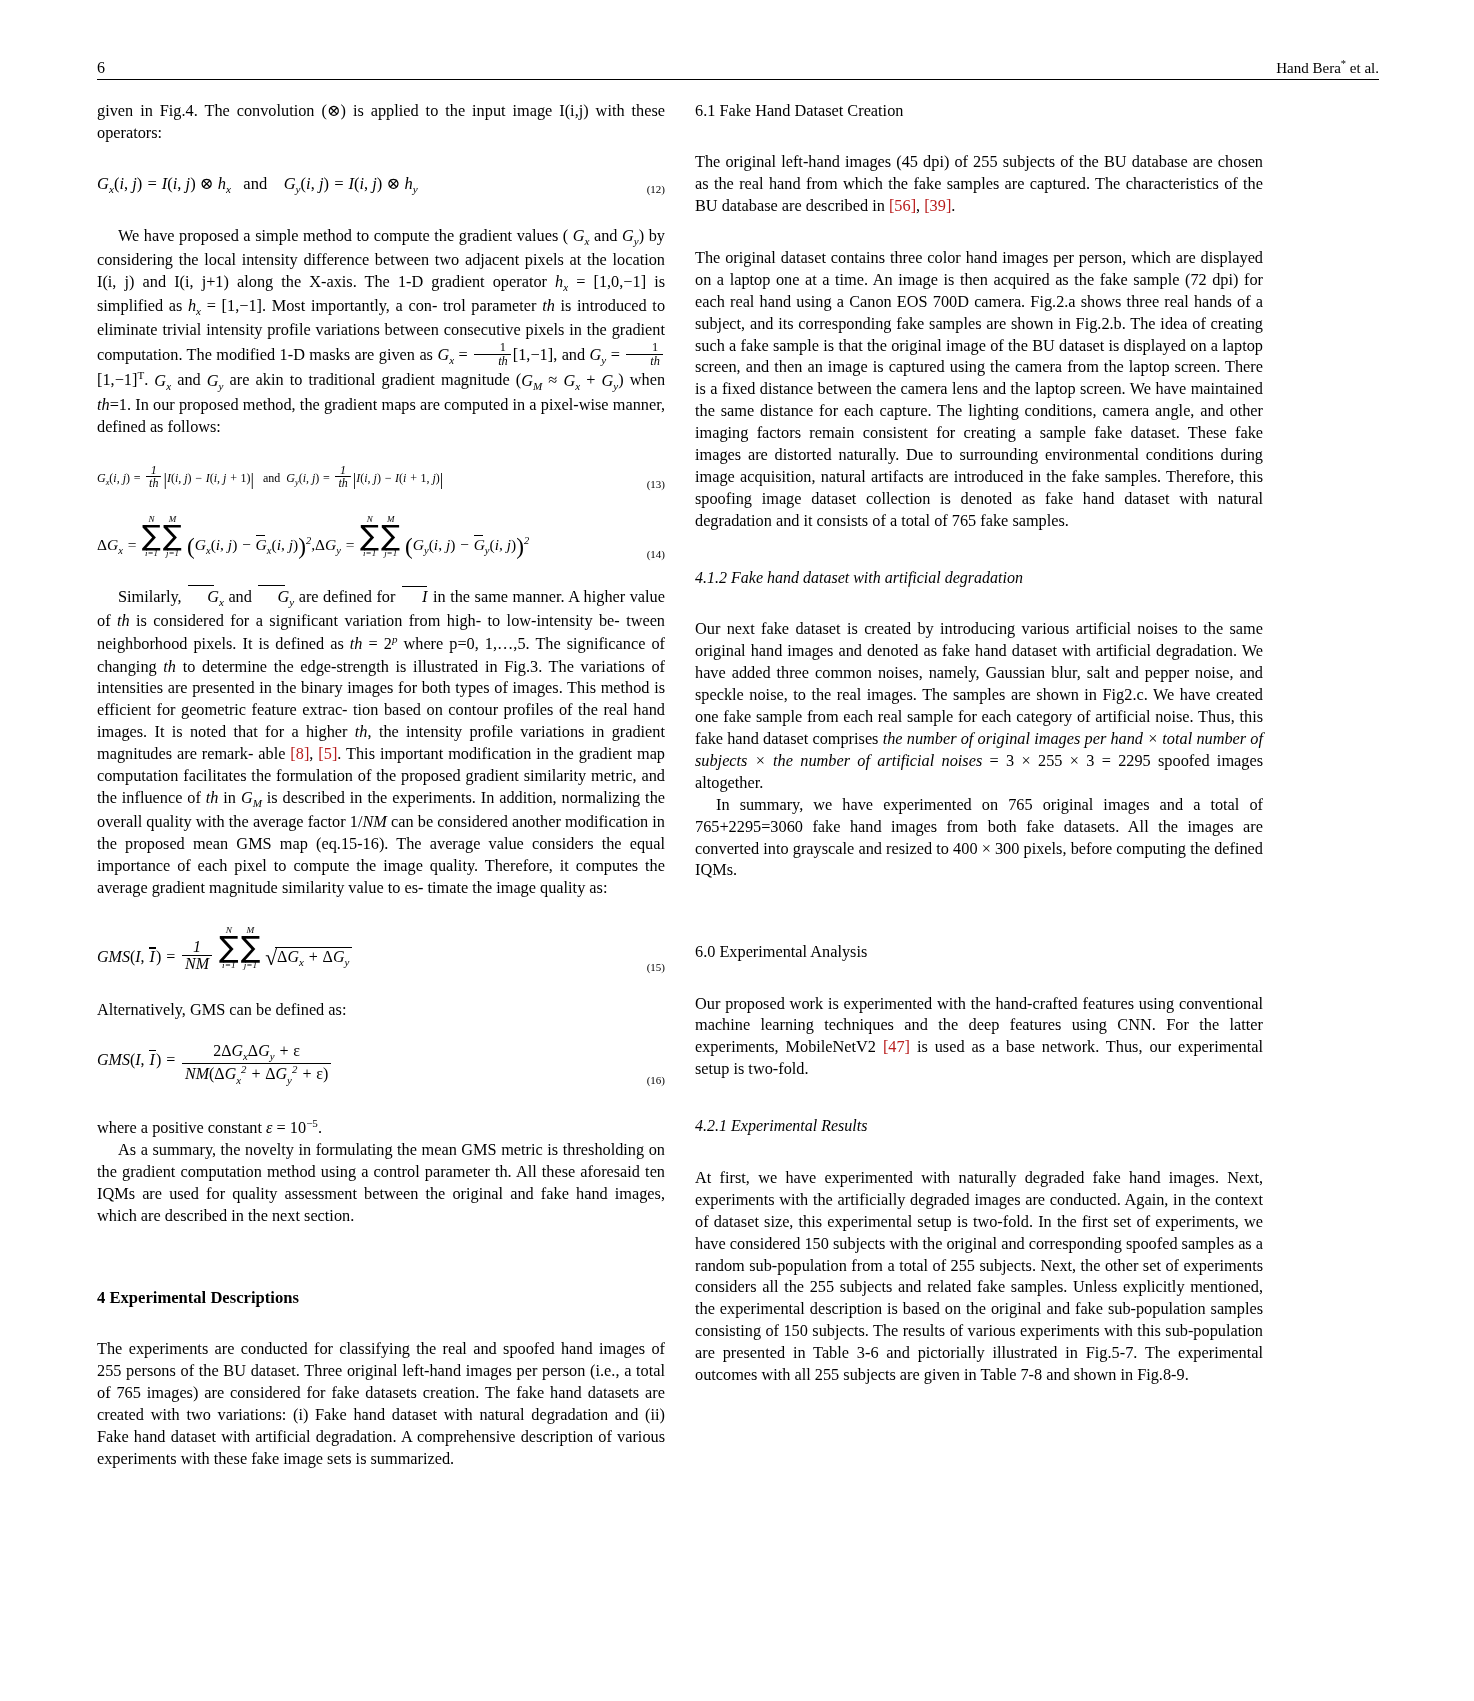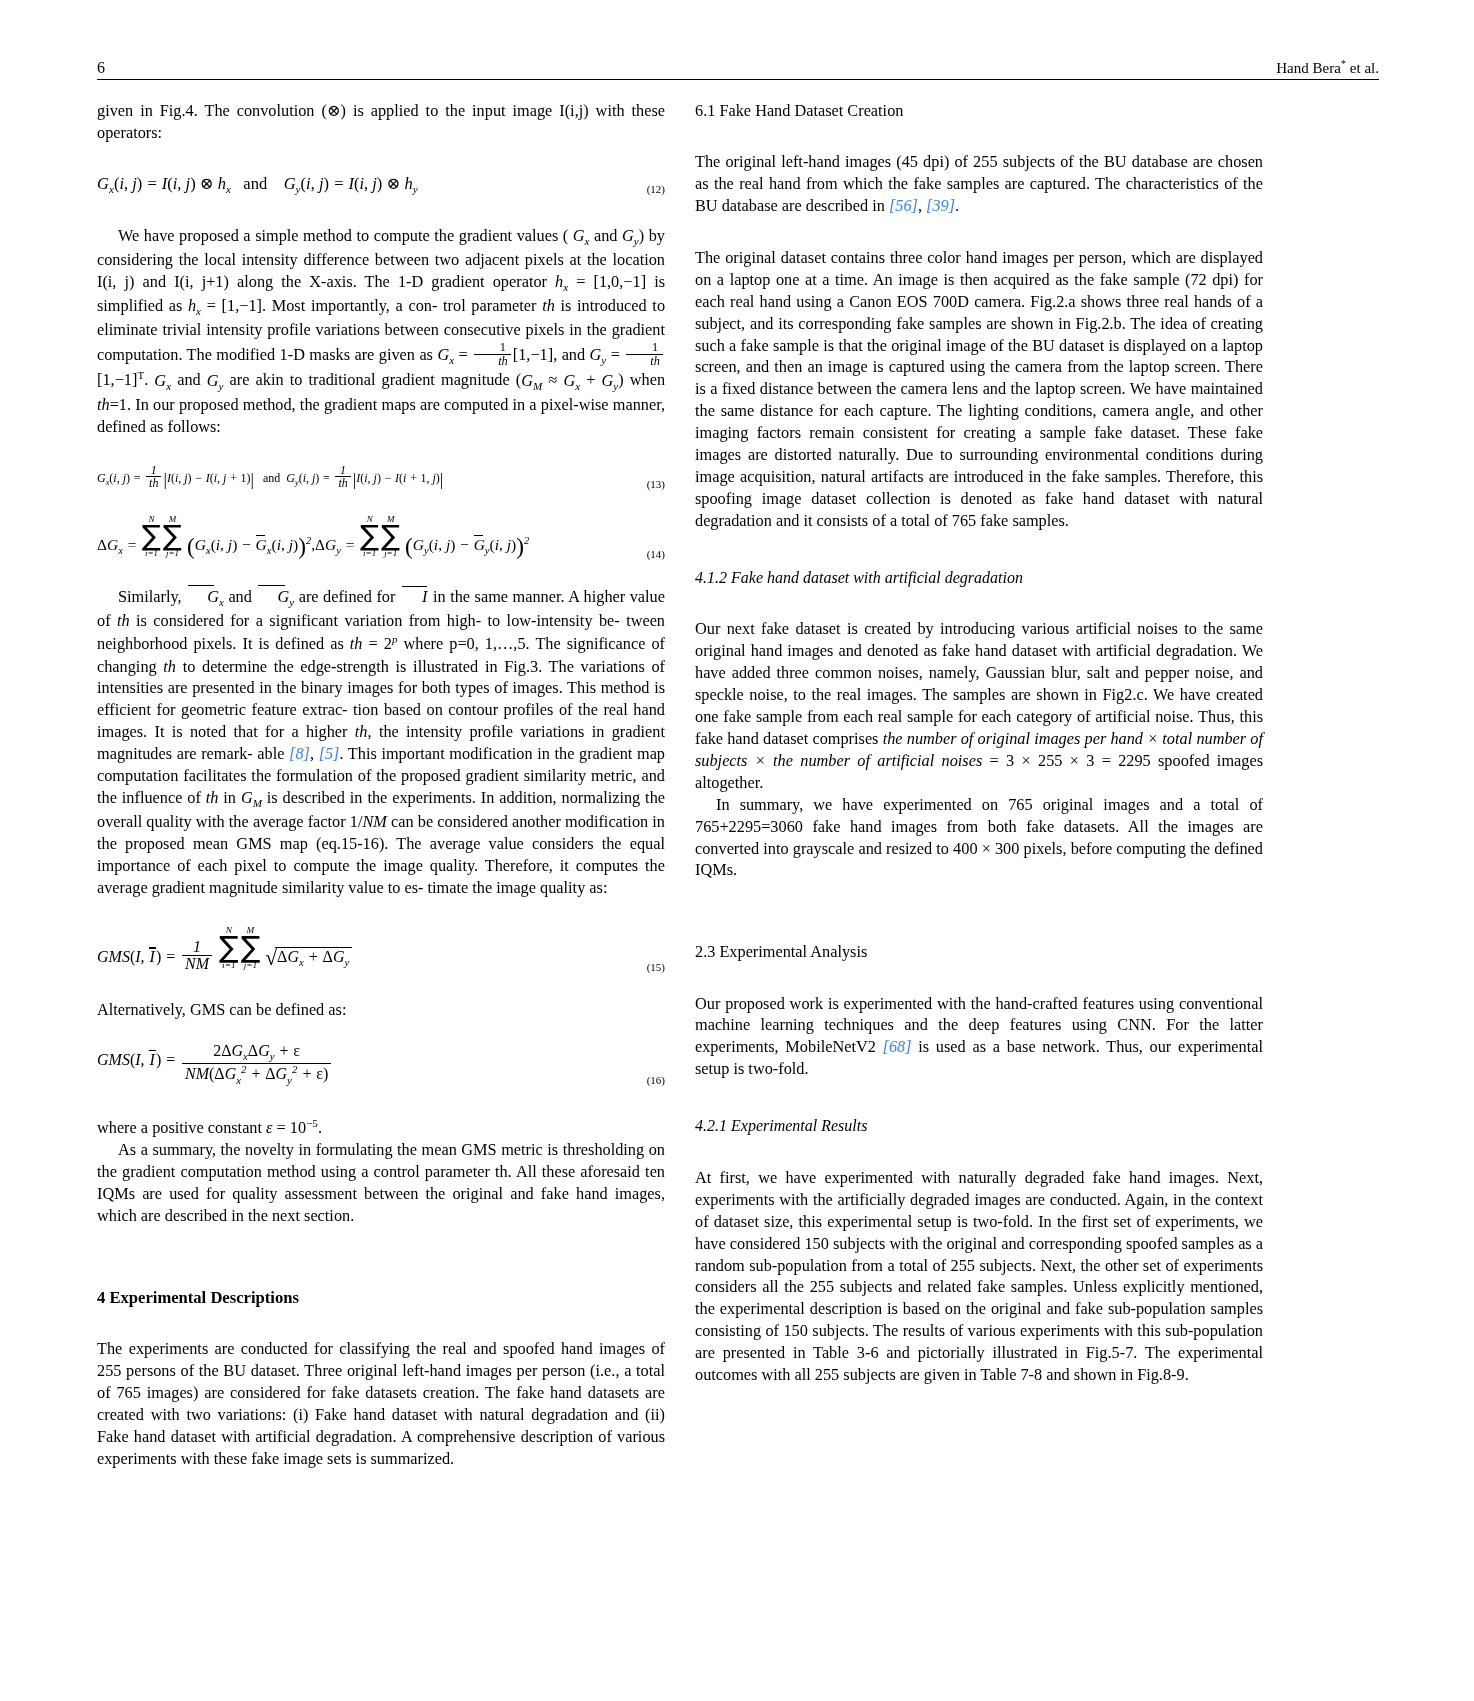--- a/index.html
+++ b/index.html
@@ -59,21 +59,21 @@
     font-size: 16.3px;
     line-height: 1.345;
     text-align: justify;
     text-justify: inter-word;
     hyphens: none;
   }
   .para + .para { margin-top: 0; }
   .indent { text-indent: 21px; }
   .gap-m { margin-top: 20px; }
 
-  .cite { color: #3b82f6; font-style: italic; }
+  .cite { color: #b91c1c; }
   i, .it { font-style: italic; }
 
   
   h2.sec {
     margin: 0;
     font-size: 16.6px;
     font-weight: bold;
     line-height: 1.3;
   }
   h3.subsec {
@@ -303,24 +303,24 @@
     <p class="para" style="margin-top:30px;">The original dataset contains three color hand images per person, which are displayed on a laptop one at a time. An image is then acquired as the fake sample (72 dpi) for each real hand using a Canon EOS 700D camera. Fig.2.a shows three real hands of a subject, and its corresponding fake samples are shown in Fig.2.b. The idea of creating such a fake sample is that the original image of the BU dataset is displayed on a laptop screen, and then an image is captured using the camera from the laptop screen. There is a fixed distance between the camera lens and the laptop screen. We have maintained the same distance for each capture. The lighting conditions, camera angle, and other imaging factors remain consistent for creating a sample fake dataset. These fake images are distorted naturally. Due to surrounding environmental conditions during image acquisition, natural artifacts are introduced in the fake samples. Therefore, this spoofing image dataset collection is denoted as fake hand dataset with natural degradation and it consists of a total of 765 fake samples.</p>
 
     <h4 class="subsubsec" style="margin-top:36px;">4.1.2 Fake hand dataset with artificial degradation</h4>
 
     <p class="para" style="margin-top:30px;">
       <span>Our next fake dataset is created by introducing various artificial noises to the same original hand images and denoted as fake hand dataset with artificial degradation. We have added three common noises, namely, Gaussian blur, salt and pepper noise, and speckle noise, to the real images. The samples are shown in Fig2.c. We have created one fake sample from each real sample for each category of artificial noise. Thus, this fake hand dataset comprises </span><i>the number of original images per hand × total number of subjects × the number of artificial noises</i><span> = 3 × 255 × 3 = 2295 spoofed images altogether.</span>
     </p>
 
     <p class="para indent">In summary, we have experimented on 765 original images and a total of 765+2295=3060 fake hand images from both fake datasets. All the images are converted into grayscale and resized to 400 × 300 pixels, before computing the defined IQMs.</p>
 
-    <h3 class="subsec" style="margin-top:60px;">2.3 Experimental Analysis</h3>
+    <h3 class="subsec" style="margin-top:60px;">6.0 Experimental Analysis</h3>
 
     <p class="para" style="margin-top:30px;">
-      <span>Our proposed work is experimented with the hand-crafted features using conventional machine learning techniques and the deep features using CNN. For the latter experiments, MobileNetV2 </span><span class="cite">[68]</span><span> is used as a base network. Thus, our experimental setup is two-fold.</span>
+      <span>Our proposed work is experimented with the hand-crafted features using conventional machine learning techniques and the deep features using CNN. For the latter experiments, MobileNetV2 </span><span class="cite">[47]</span><span> is used as a base network. Thus, our experimental setup is two-fold.</span>
     </p>
 
     <h4 class="subsubsec" style="margin-top:36px;">4.2.1 Experimental Results</h4>
 
     <p class="para" style="margin-top:30px;">At first, we have experimented with naturally degraded fake hand images. Next, experiments with the artificially degraded images are conducted. Again, in the context of dataset size, this experimental setup is two-fold. In the first set of experiments, we have considered 150 subjects with the original and corresponding spoofed samples as a random sub-population from a total of 255 subjects. Next, the other set of experiments considers all the 255 subjects and related fake samples. Unless explicitly mentioned, the experimental description is based on the original and fake sub-population samples consisting of 150 subjects. The results of various experiments with this sub-population are presented in Table 3-6 and pictorially illustrated in Fig.5-7. The experimental outcomes with all 255 subjects are given in Table 7-8 and shown in Fig.8-9.</p>
 
   </div>
 
 </div>
 

